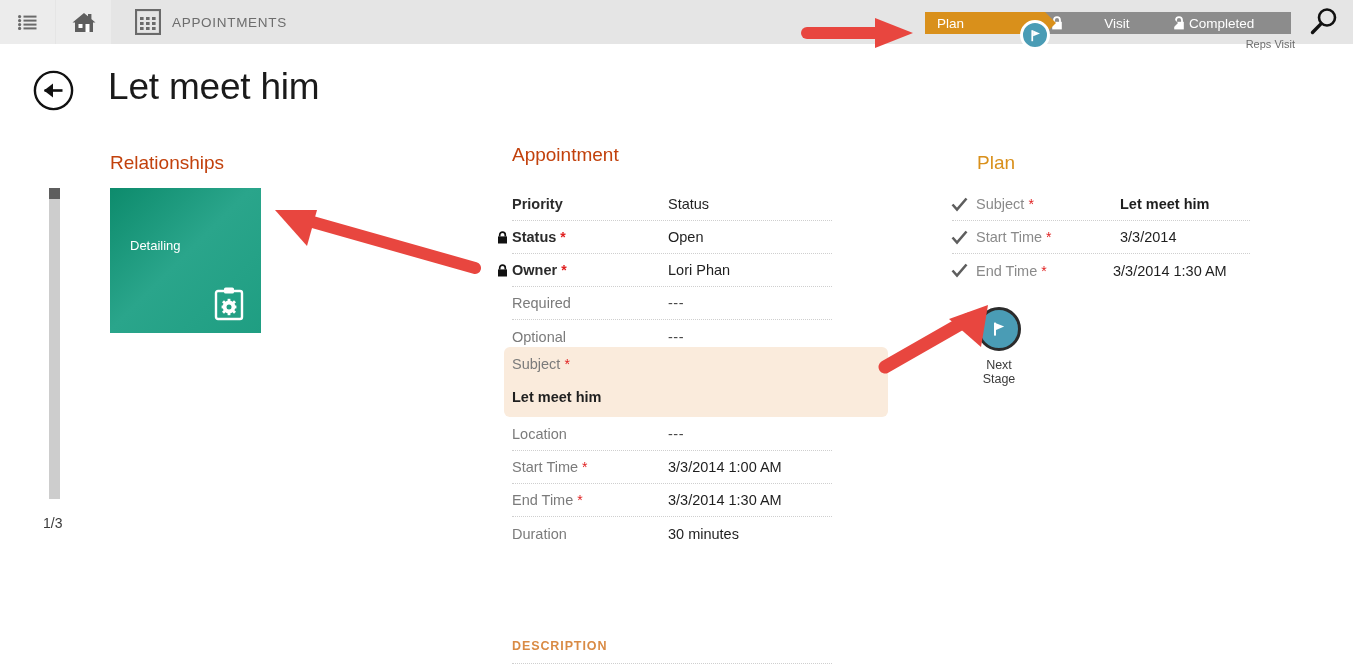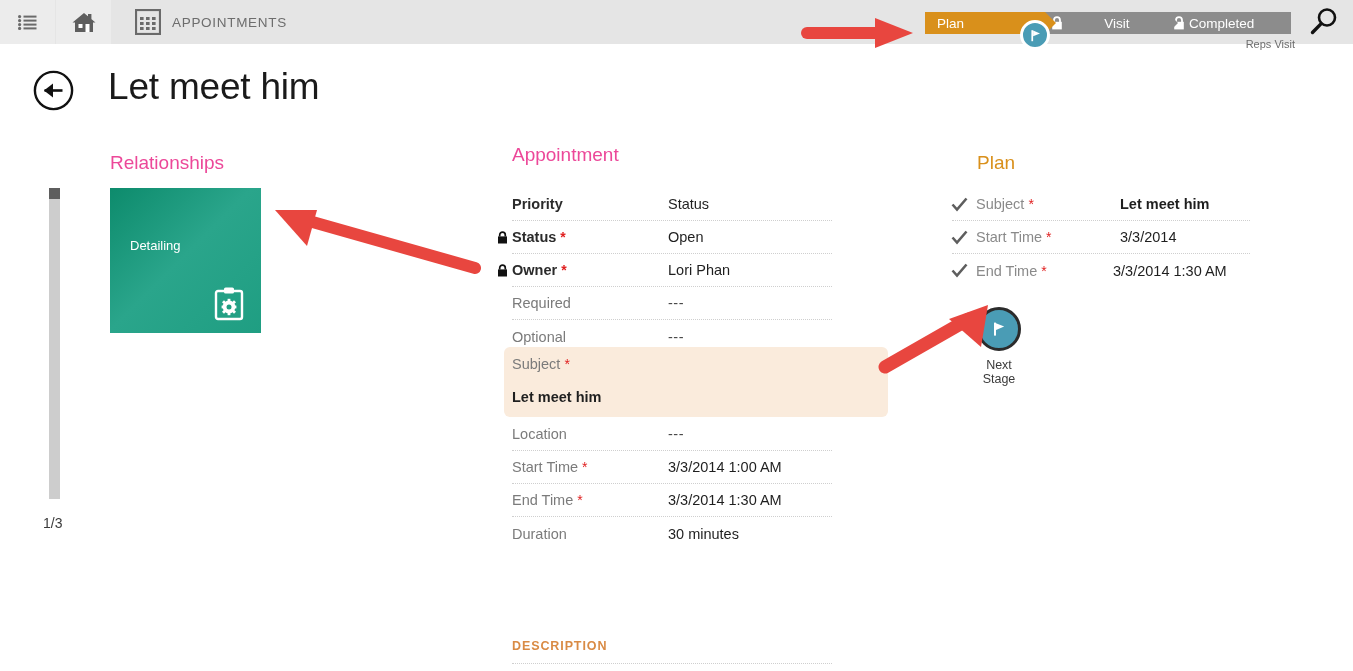--- a/index.html
+++ b/index.html
@@ -41,21 +41,21 @@
                  background:#4a9cb5; border:3px solid #fff; z-index:5;
                  display:flex; align-items:center; justify-content:center; cursor:pointer; }
   .reps-visit { position:absolute; right:58px; top:38px; font-size:11px; color:#6d6d6d; }
 
   
   .backbtn { position:absolute; left:33px; top:70px; width:41px; height:41px; cursor:pointer; }
   .pagetitle { position:absolute; left:108px; top:66px; font-size:37px; font-weight:300;
                color:#1a1a1a; letter-spacing:-.2px; }
 
   
-  .sect-h { position:absolute; font-size:19px; font-weight:400; color:#ec4899; }
+  .sect-h { position:absolute; font-size:19px; font-weight:400; color:#c2410c; }
   .sect-h.plan { color:#d9901b; }
 
   
   .rel-scroll { position:absolute; left:49px; top:188px; width:11px; height:311px; background:#cdcdcd; cursor:pointer; }
   .rel-thumb { position:absolute; left:0; top:0; width:11px; height:11px; background:#5e5e5e; }
   .rel-count { position:absolute; left:43px; top:515px; font-size:14px; color:#3b3b3b; }
   .tile { position:absolute; left:110px; top:188px; width:151px; height:145px;
           background:linear-gradient(135deg,#0d8b6c 0%,#2aa58b 48%,#1f9e82 100%); cursor:pointer; }
   .tile-label { position:absolute; left:20px; top:18px; font-size:13px; color:#fff;margin-top:32px; }
   .tile-ico { position:absolute; right:16px; bottom:12px; width:32px; height:34px; }

